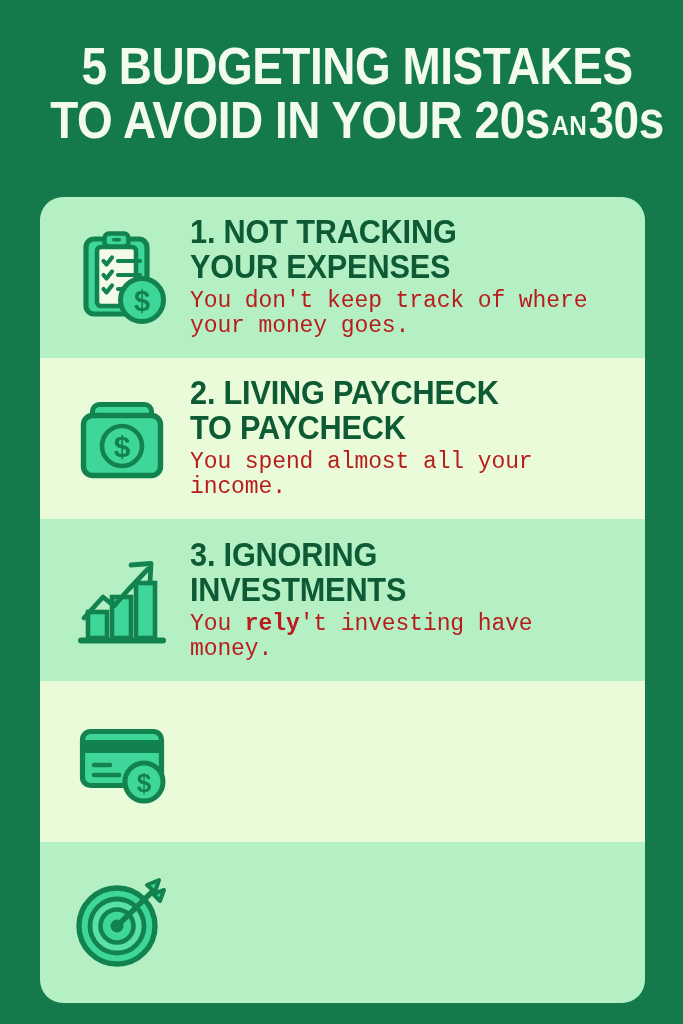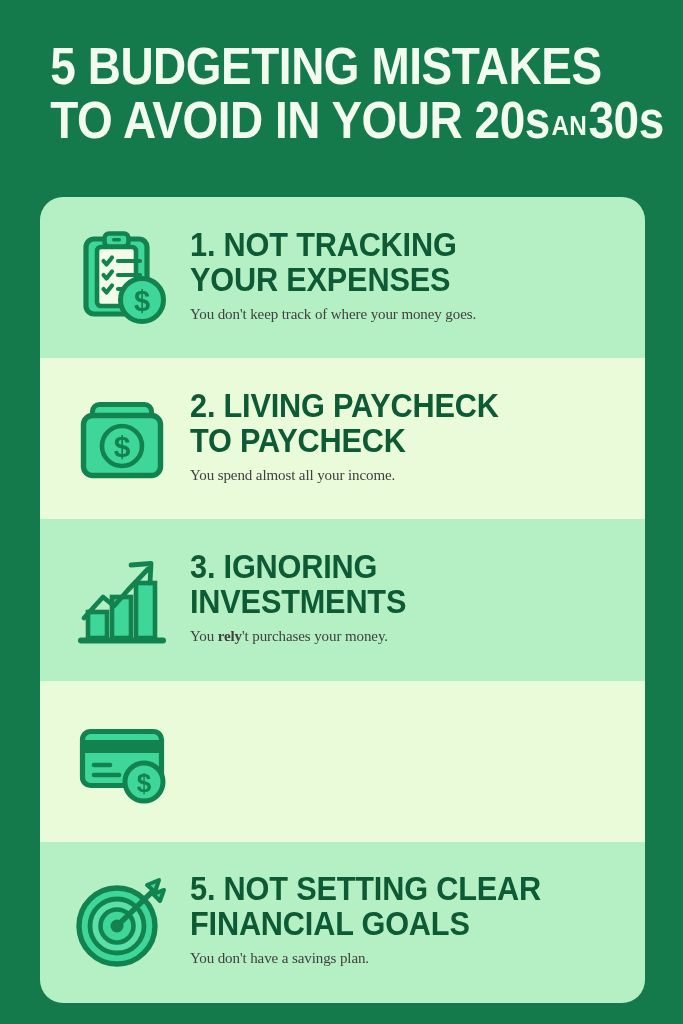--- a/index.html
+++ b/index.html
@@ -12,21 +12,21 @@
   body {
     background:#157A4B;
     font-family:"Liberation Sans", sans-serif;
     position:relative;
   }
 
   
   .title-block {
     position:absolute;
     top:40px; left:0; right:0;
-    text-align:left;
+    text-align:right;
     padding:0 18px;
   }
   .title-line {
     color:#F2FBEE;
     font-family:"Liberation Sans Narrow","Liberation Sans",sans-serif;
     font-weight:bold;
     font-size:51px;
     line-height:54px;
     letter-spacing:-0.5px;
     transform:scaleX(0.90);
@@ -80,24 +80,24 @@
     font-weight:bold;
     font-size:33px;
     line-height:35px;
     letter-spacing:-0.2px;
     transform:scaleX(0.93);
     transform-origin:left center;
     white-space:pre-line;
   }
   .card-body {
     margin-top:5px;
-    color:#404040;
-    font-family:Liberation Serif, serif;
+    color:#b91c1c;
+    font-family:Liberation Mono, monospace;
     font-weight:normal;
-    font-size:15px;
+    font-size:23px;
     line-height:25px;
     letter-spacing:-0.1px;
   }
   .card-body b { font-weight:bold; }
 </style>
 </head>
 <body>
 
 <div class="title-block">
   <div class="title-line">5 BUDGETING MISTAKES</div>
@@ -152,21 +152,21 @@
     <rect x="38" y="45" width="19" height="41" fill="#3FD69A" stroke="#12834F" stroke-width="4.6"></rect>
     <rect x="62" y="31" width="19" height="55" fill="#3FD69A" stroke="#12834F" stroke-width="4.6"></rect>
     <line x1="7" y1="88.5" x2="89" y2="88.5" stroke="#12834F" stroke-width="6" stroke-linecap="round"></line>
     <polyline points="10,66 29,45 40,54 54,38 74,17" fill="none" stroke="#12834F" stroke-width="4.8" stroke-linecap="round" stroke-linejoin="round"></polyline>
     <polyline points="57,13 77,11.5 76,31" fill="none" stroke="#12834F" stroke-width="4.8" stroke-linecap="round" stroke-linejoin="round"></polyline>
   </svg>
       </div>
       <div class="card-text">
         <div class="card-heading">3. IGNORING
 INVESTMENTS</div>
-        <div class="card-body"><span>You </span><b>rely</b><span>'t purchases your money.</span></div>
+        <div class="card-body"><span>You </span><b>rely</b><span>'t investing have money.</span></div>
       </div>
     </div>
     <div class="card tone-b">
       <div class="icon-wrap">
         <svg id="svg-credit-card-dollar-icon" width="96" height="96" viewBox="0 0 96 96">
     <rect x="8.5" y="18.5" width="79" height="54" rx="8" fill="#3FD69A" stroke="#12834F" stroke-width="5.2"></rect>
     <path d="M8.5 27 h79 v13 h-79 z" fill="#12834F"></path>
     <g stroke="#12834F" stroke-width="4.6" stroke-linecap="round">
       <line x1="20" y1="52" x2="36" y2="52"></line>
       <line x1="20" y1="62" x2="45" y2="62"></line>
@@ -181,19 +181,14 @@
         <svg id="svg-target-arrow-icon" width="96" height="96" viewBox="0 0 96 96">
     <circle cx="43" cy="52" r="38" fill="#3FD69A" stroke="#12834F" stroke-width="5.4"></circle>
     <circle cx="43" cy="52" r="27" fill="#5BE0AA" stroke="#12834F" stroke-width="4.8"></circle>
     <circle cx="43" cy="52" r="16.5" fill="#3FD69A" stroke="#12834F" stroke-width="4.6"></circle>
     <circle cx="43" cy="52" r="6.5" fill="#12834F"></circle>
     <line x1="43" y1="52" x2="80" y2="16" stroke="#12834F" stroke-width="5.4" stroke-linecap="round"></line>
     <path d="M73 11 l12 -5 l-4 12 z" fill="#3FD69A" stroke="#12834F" stroke-width="4" stroke-linejoin="round"></path>
     <path d="M79 20 l11 -4 l-4 11 z" fill="#3FD69A" stroke="#12834F" stroke-width="4" stroke-linejoin="round"></path>
   </svg>
       </div>
-      <div class="card-text">
-        <div class="card-heading">5. NOT SETTING CLEAR
-FINANCIAL GOALS</div>
-        <div class="card-body"><span>You don't have a savings plan.</span></div>
-      </div>
     </div>
   </div>
 
 </body></html>

